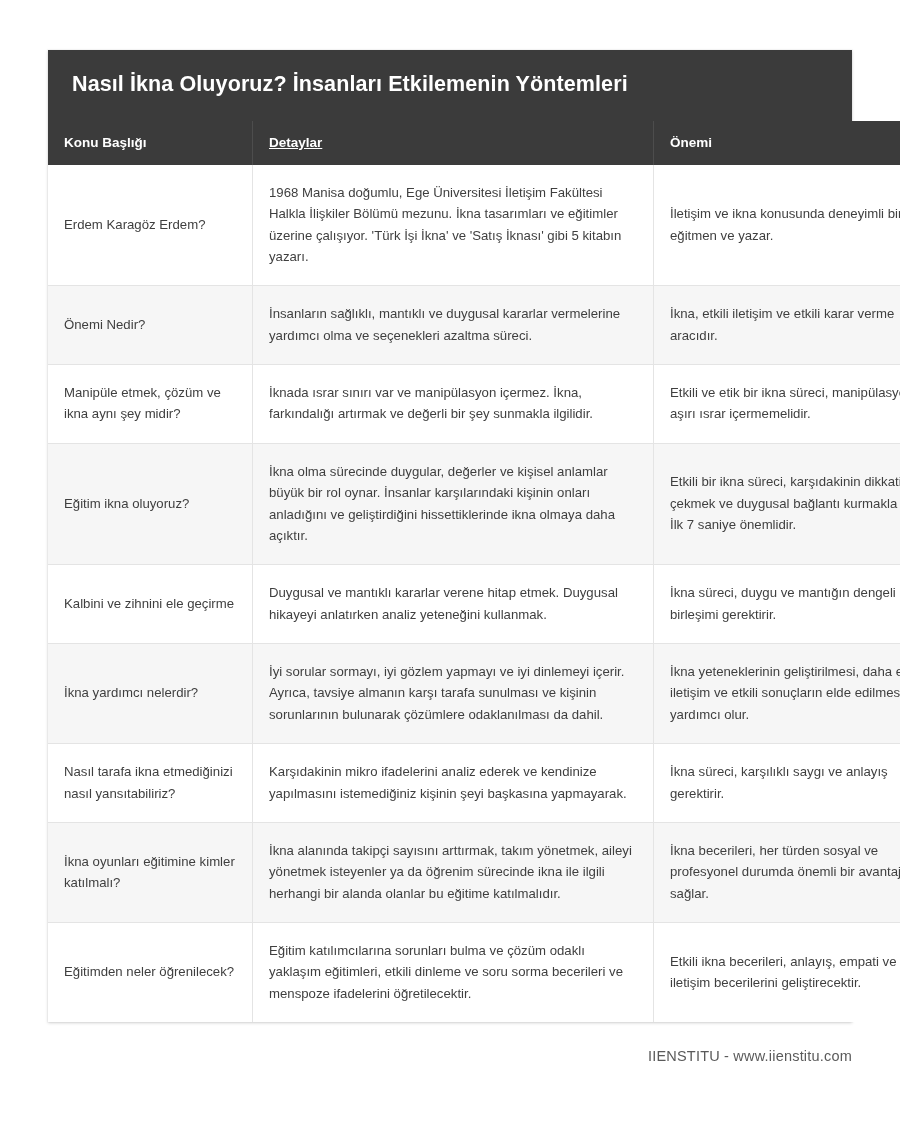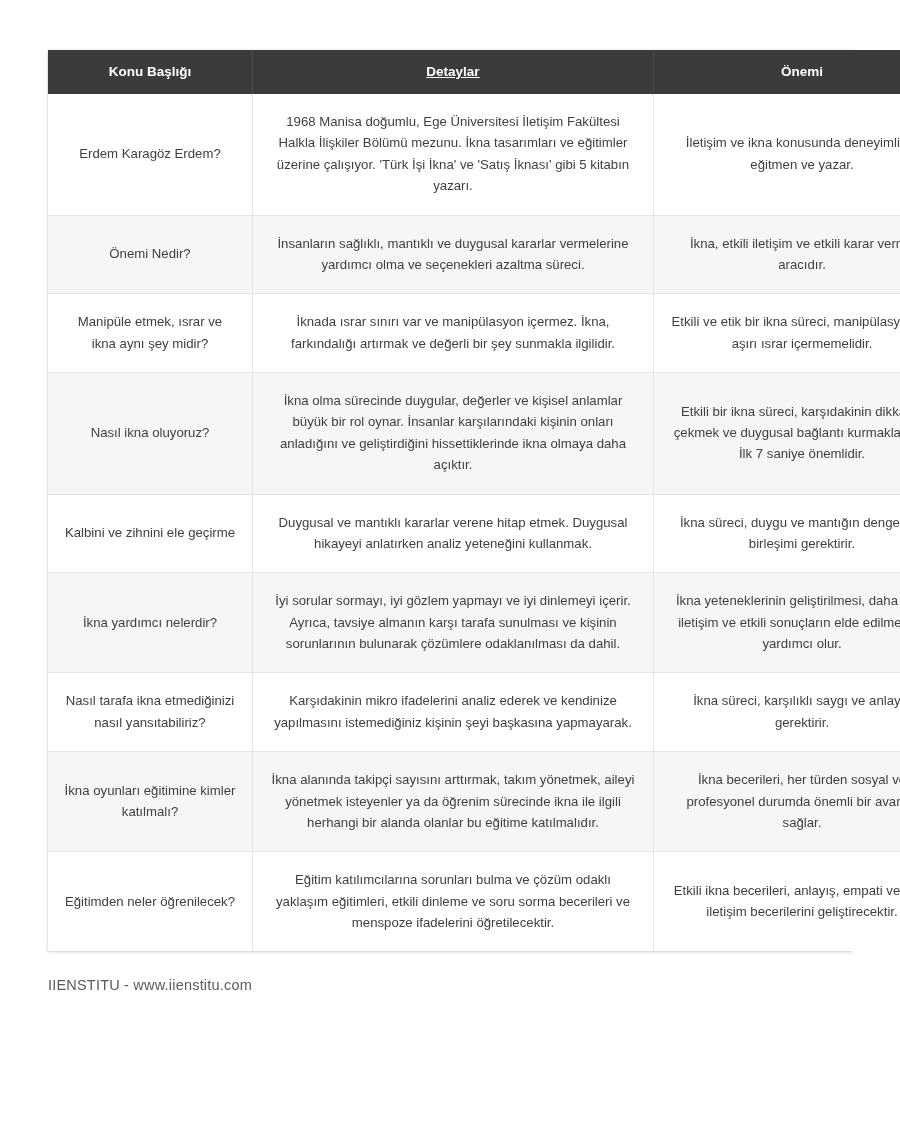--- a/index.html
+++ b/index.html
@@ -36,90 +36,90 @@
     line-height: 1.2;
   }
   table {
     border-collapse: collapse;
     width: 100%;
     table-layout: fixed;
   }
   thead th {
     background: #3b3b3b;
     color: #ffffff;
-    text-align: center;
+    text-align: left;
     font-size: 13.5px;
     font-weight: bold;
     padding: 14px 16px 15px 16px;
     border-right: 1px solid #4d4d4d;
     vertical-align: middle;
   }
   thead th:last-child { border-right: none; }
   th.col-topic { width: 172px; }
   th.col-detail { width: 368px; text-decoration: underline; }
   th.col-importance { width: 264px; }
 
   tbody td {
     font-size: 13.2px;
     line-height: 1.62;
     padding: 17px 16px 18px 16px;
     border-right: 1px solid #e4e4e4;
     border-bottom: 1px solid #e4e4e4;
     vertical-align: middle;
     color: #3f3f3f;
-    text-align: center;
   }
   tbody td:last-child { border-right: none; }
   tbody tr:nth-child(even) td { background: #f6f6f6; }
   tbody tr:nth-child(odd) td { background: #ffffff; }
   tbody tr:last-child td { border-bottom: none; }
 
   td.topic { color: #3f3f3f; }
   td.detail { color: #3f3f3f; }
   td.importance { color: #3f3f3f; }
 
   .footer {
-    text-align: left;
+    text-align: right;
     font-size: 14.5px;
     color: #5a5a5a;
     padding: 26px 0 0 0;
     letter-spacing: 0.2px;
   }
 </style>
 </head>
 <body>
 
 <div class="page">
   <div class="table-wrap">
+    <div class="title-bar">Nasıl İkna Oluyoruz? İnsanları Etkilemenin Yöntemleri</div>
     <table>
       <thead>
         <tr>
           <th class="col-topic">Konu Başlığı</th>
           <th class="col-detail">Detaylar</th>
           <th class="col-importance">Önemi</th>
         </tr>
       </thead>
       <tbody>
         <tr>
           <td class="topic">Erdem Karagöz Erdem?</td>
           <td class="detail">1968 Manisa doğumlu, Ege Üniversitesi İletişim Fakültesi Halkla İlişkiler Bölümü mezunu. İkna tasarımları ve eğitimler üzerine çalışıyor. 'Türk İşi İkna' ve 'Satış İknası' gibi 5 kitabın yazarı.</td>
           <td class="importance">İletişim ve ikna konusunda deneyimli bir eğitmen ve yazar.</td>
         </tr>
         <tr>
           <td class="topic">Önemi Nedir?</td>
           <td class="detail">İnsanların sağlıklı, mantıklı ve duygusal kararlar vermelerine yardımcı olma ve seçenekleri azaltma süreci.</td>
           <td class="importance">İkna, etkili iletişim ve etkili karar verme aracıdır.</td>
         </tr>
         <tr>
-          <td class="topic">Manipüle etmek, ısrar ve ikna aynı şey midir?</td>
+          <td class="topic">Manipüle etmek, çözüm ve ikna aynı şey midir?</td>
           <td class="detail">İknada ısrar sınırı var ve manipülasyon içermez. İkna, farkındalığı artırmak ve değerli bir şey sunmakla ilgilidir.</td>
           <td class="importance">Etkili ve etik bir ikna süreci, manipülasyon ve aşırı ısrar içermemelidir.</td>
         </tr>
         <tr>
-          <td class="topic">Nasıl ikna oluyoruz?</td>
+          <td class="topic">Eğitim ikna oluyoruz?</td>
           <td class="detail">İkna olma sürecinde duygular, değerler ve kişisel anlamlar büyük bir rol oynar. İnsanlar karşılarındaki kişinin onları anladığını ve geliştirdiğini hissettiklerinde ikna olmaya daha açıktır.</td>
           <td class="importance">Etkili bir ikna süreci, karşıdakinin dikkatini çekmek ve duygusal bağlantı kurmakla ilgili. İlk 7 saniye önemlidir.</td>
         </tr>
         <tr>
           <td class="topic">Kalbini ve zihnini ele geçirme</td>
           <td class="detail">Duygusal ve mantıklı kararlar verene hitap etmek. Duygusal hikayeyi anlatırken analiz yeteneğini kullanmak.</td>
           <td class="importance">İkna süreci, duygu ve mantığın dengeli bir birleşimi gerektirir.</td>
         </tr>
         <tr>
           <td class="topic">İkna yardımcı nelerdir?</td>

